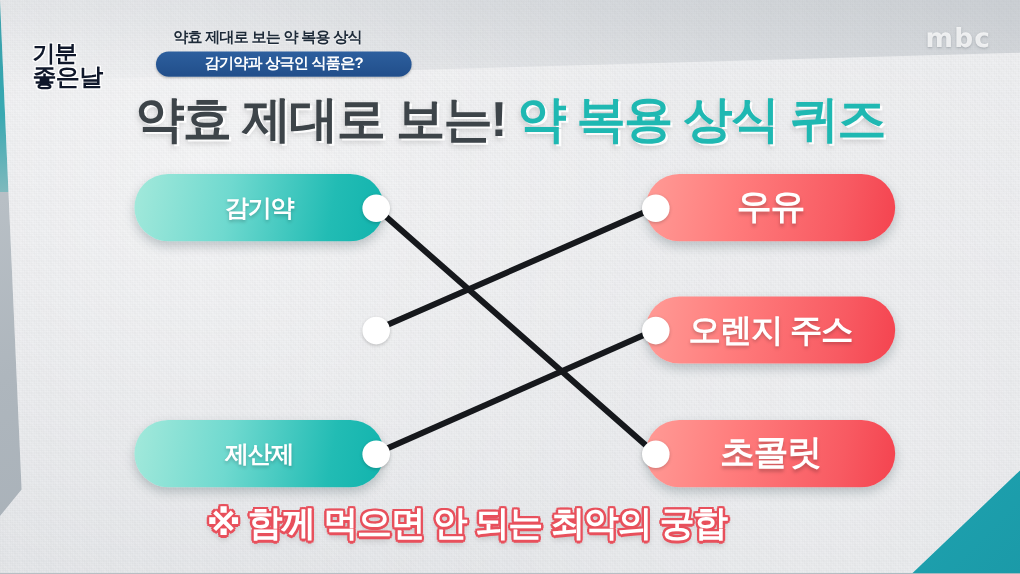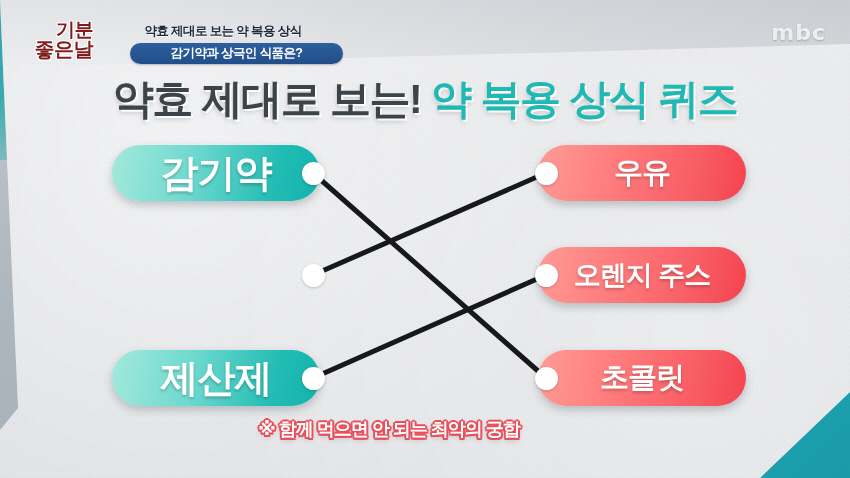--- a/index.html
+++ b/index.html
@@ -42,23 +42,23 @@
   }
   .bg-topshade{
     position:absolute;left:0;top:0;width:850px;height:70px;
     background:linear-gradient(190deg, rgba(160,168,176,.45) 0%, rgba(160,168,176,0) 100%);
     clip-path:polygon(0 0, 850px 0, 850px 44px, 0 68px);
     pointer-events:none;
   }
 
   
   .logo{
-    position:absolute;left:27px;top:20px;width:66px;height:42px;
+    position:absolute;left:27px;top:36px;width:66px;height:42px;
     line-height:1.02;letter-spacing:-.5px;
-    color:#7f1d1d;font-weight:bold;font-size:19px;text-align:right;
+    color:#0f172a;font-weight:bold;font-size:19px;text-align:left;
     text-shadow:0 0 2px #fff,1px 1px 0 #fff,-1px 1px 0 #fff,1px -1px 0 #fff,-1px -1px 0 #fff;
   }
   .logo span{display:block;}
   .logo .l2{font-size:20px;}
 
   
   .banner{position:absolute;left:103px;top:23px;width:240px;}
   .banner-line1{
     font-size:12.5px;font-weight:bold;color:#1d2a38;letter-spacing:-.6px;
     text-align:center;white-space:nowrap;
@@ -95,21 +95,21 @@
     text-shadow:2px 2px 0 rgba(255,255,255,.9), 0 3px 5px rgba(0,0,0,.18);
   }
 
   
   .board{position:absolute;left:0;top:0;width:850px;height:478px;}
   .lines{position:absolute;left:0;top:0;width:850px;height:478px;pointer-events:none;}
 
   .pill{
     position:absolute;height:56px;width:208px;border-radius:28px;
     display:flex;align-items:center;justify-content:center;
-    color:#ffffff;font-size:38px;font-weight:bold;letter-spacing:-1px;
+    color:#ffffff;font-size:20px;font-weight:bold;letter-spacing:-1px;
     white-space:nowrap;
     text-shadow:0 2px 3px rgba(0,0,0,.22);
     box-shadow:0 4px 9px rgba(40,60,70,.26);
   }
   .pill.left{
     left:112px;
     background:linear-gradient(100deg,#a3e9db 0%,#6fd9cf 38%,#22bcb4 78%,#11b3ad 100%);
   }
   .pill.right{
     left:538px;
@@ -120,21 +120,21 @@
 
   .dot{
     position:absolute;width:23px;height:23px;border-radius:50%;
     background:#ffffff;
     box-shadow:0 1px 3px rgba(0,0,0,.2);
   }
 
   
   .caption{
     position:absolute;left:0;top:417px;width:778px;text-align:center;
-    font-size:18px;font-weight:bold;letter-spacing:-1px;white-space:nowrap;
+    font-size:29px;font-weight:bold;letter-spacing:-1px;white-space:nowrap;
     color:#ffffff;
     text-shadow:
       2px 0 0 #e8505c, -2px 0 0 #e8505c, 0 2px 0 #e8505c, 0 -2px 0 #e8505c,
       1.5px 1.5px 0 #e8505c, -1.5px 1.5px 0 #e8505c, 1.5px -1.5px 0 #e8505c, -1.5px -1.5px 0 #e8505c,
       0 3px 5px rgba(0,0,0,.22);
   }
 </style>
 </head>
 <body>
 

